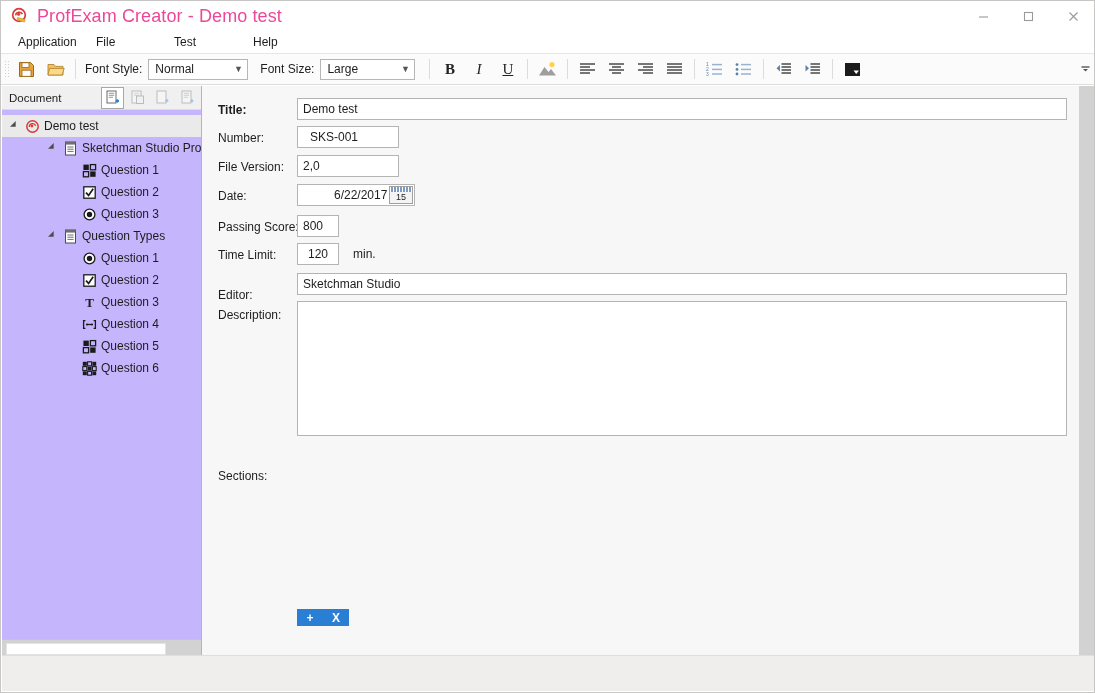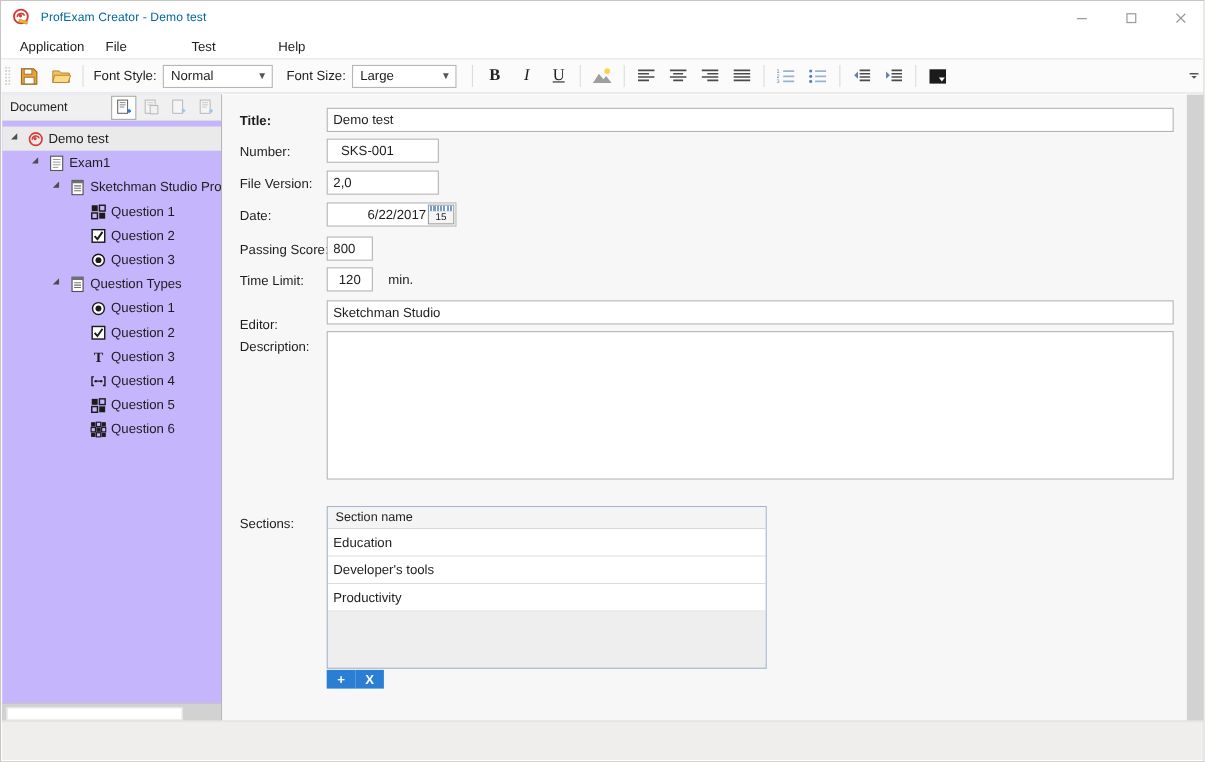--- a/index.html
+++ b/index.html
@@ -27,21 +27,21 @@
   .titlebar {
     position: absolute; left: 0; top: 0; width: 1095px; height: 30px;
     background: #ffffff;
     display: flex; align-items: center;
   }
   .app-icon {
     width: 18px; height: 18px; margin-left: 10px; margin-right: 8px;
     flex: 0 0 auto;
   }
   .title-text {
-    font-size: 11px; color: #0369a1; letter-spacing: .1px;
+    font-size: 18px; color: #ec4899; letter-spacing: .1px;
     white-space: nowrap;
   }
   .winbtns {
     position: absolute; right: 0; top: 0; height: 30px;
     display: flex; align-items: stretch;
   }
   .winbtn {
     width: 45px; display: flex; align-items: center; justify-content: center;
     color: #9a9a9a;
   }
@@ -511,35 +511,20 @@
           <span class="twist open"></span>
           <span class="ticon">
             <svg width="15" height="15" viewBox="0 0 15 15">
               <circle cx="7.5" cy="7.5" r="5.7" fill="none" stroke="#d93a3a" stroke-width="1.5"></circle>
               <path d="M4.3 8 A3.3 3.3 0 0 1 10.7 6.8" fill="none" stroke="#d93a3a" stroke-width="1.3"></path>
               <circle cx="6.9" cy="7" r="1.4" fill="#d93a3a"></circle>
             </svg>
           </span>
           <span class="tlabel">Demo test</span>
         </div>
-        <div class="trow" style="padding-left: 25px;">
-          <span class="twist open"></span>
-          <span class="ticon">
-            <svg width="15" height="15" viewBox="0 0 15 15">
-              <rect x="2" y="1" width="11" height="13" fill="#fff" stroke="#555" stroke-width="1"></rect>
-              <g stroke="#8d8d8d" stroke-width=".8">
-                <line x1="4" y1="4" x2="11" y2="4"></line>
-                <line x1="4" y1="6.4" x2="11" y2="6.4"></line>
-                <line x1="4" y1="8.8" x2="11" y2="8.8"></line>
-                <line x1="4" y1="11.2" x2="9" y2="11.2"></line>
-              </g>
-            </svg>
-          </span>
-          <span class="tlabel">Exam1</span>
-        </div>
         <div class="trow" style="padding-left: 44px;">
           <span class="twist open"></span>
           <span class="ticon">
             <svg width="15" height="15" viewBox="0 0 15 15">
               <rect x="2.5" y="1" width="10" height="13" fill="#fff" stroke="#4c4c4c" stroke-width="1"></rect>
               <rect x="2.5" y="1" width="10" height="2.6" fill="#6f6f6f"></rect>
               <g stroke="#6f6f6f" stroke-width="1">
                 <line x1="4.4" y1="6" x2="10.6" y2="6"></line>
                 <line x1="4.4" y1="8.2" x2="10.6" y2="8.2"></line>
                 <line x1="4.4" y1="10.4" x2="10.6" y2="10.4"></line>
@@ -721,37 +706,20 @@
 
     <div class="frow" style="left:16px; top:218px;">
       <span class="flabel" style="width:80px;line-height:22px;">Description:</span>
     </div>
     <textarea class="desc" style="position: absolute; left: 95px; top: 215px; width: 770px; height: 135px;"></textarea>
 
     <div class="frow" style="left:16px; top:379px;">
       <span class="flabel" style="width:80px;line-height:22px;">Sections:</span>
     </div>
 
-    <div class="grid" style="position:absolute;left:95px;top:374px;width:400px;height:148px;">
-      <div class="ghead">
-        <span class="gh-cell">Section name</span>
-      </div>
-      <div id="grid-rows">
-          <div class="grow">
-            <span class="gc">Education</span>
-          </div>
-          <div class="grow">
-            <span class="gc">Developer's tools</span>
-          </div>
-          <div class="grow">
-            <span class="gc">Productivity</span>
-          </div>
-        </div>
-      <div class="gfill" style="height:47px;"></div>
-    </div>
 
     <div class="gridbtns" style="position:absolute;left:95px;top:523px;">
       <div class="gbtn">
         <span>+</span>
       </div>
       <div class="gbtn">
         <span>X</span>
       </div>
     </div>
   </div>

